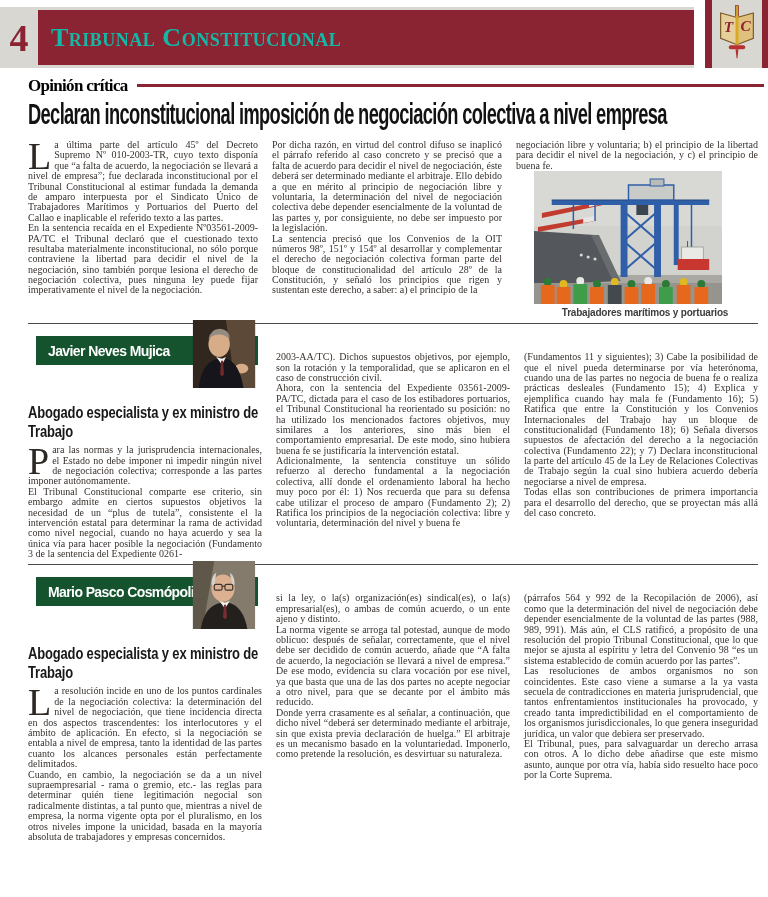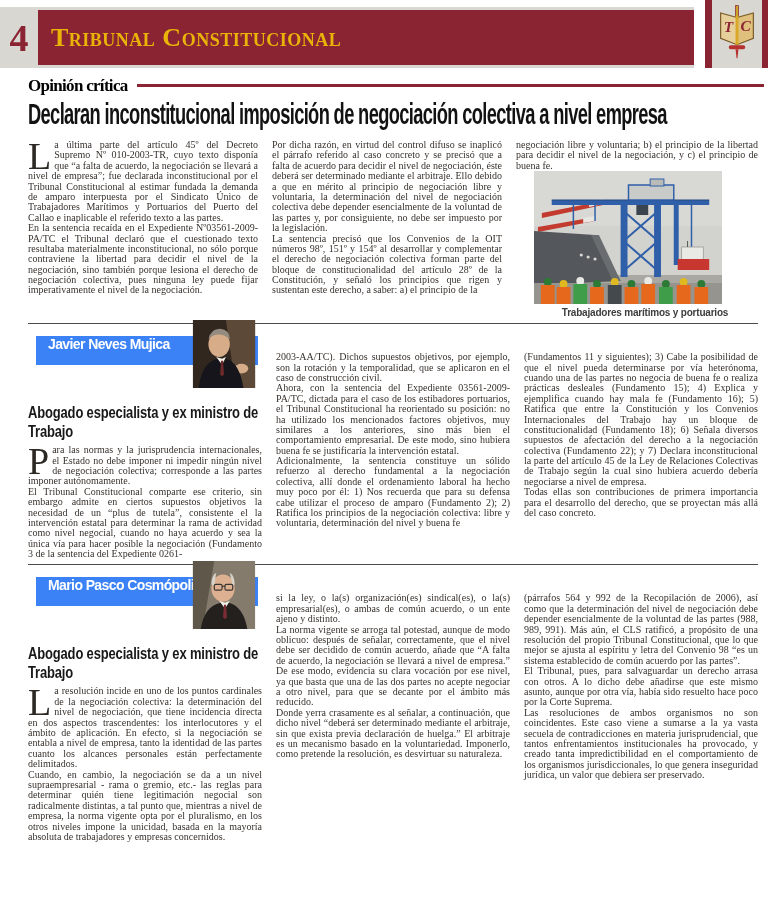--- a/index.html
+++ b/index.html
@@ -11,21 +11,21 @@
   
   .topbar { display:flex; margin-top:7px; height:61px; }
   .topbar-left { flex:1; background:#d8d7d2; display:flex; align-items:stretch; }
   .pageno {
     width:38px; display:flex; align-items:center; justify-content:center;
     font-family:"Liberation Serif",serif; font-weight:bold; font-size:38px; color:#8a2433;
   }
   .banner { flex:1; background:#8a2433; margin:3px 0; display:flex; align-items:center; padding-left:13px; }
   .masthead {
     font-family:"Liberation Serif",serif; font-variant:small-caps; font-weight:bold;
-    font-size:26px; color:#eab308; letter-spacing:.5px; white-space:nowrap;
+    font-size:26px; color:#14b8a6; letter-spacing:.5px; white-space:nowrap;
   }
   .topbar-gap { width:11px; background:#fff; }
   .logo-panel {
     width:63px; height:68px; margin-top:-7px; background:#d8d7d2;
     border-left:7px solid #8a2433; border-right:6px solid #8a2433;
     display:flex; align-items:center; justify-content:center;
   }
   
   .kicker-row { display:flex; align-items:center; margin:8px 4px 0 28px; height:19px; }
   .kicker {
@@ -55,22 +55,22 @@
     margin-top:3px; text-align:center; font-family:"Liberation Sans",sans-serif;
     font-weight:bold; font-size:10px; color:#3d3d3d; letter-spacing:-0.2px;
   }
   
   .section-divider { border:0; border-top:1px solid #4a4a4a; margin:5px 10px 0 28px; }
   
   .author { margin-top:10px; }
   .author .colx { padding-top:18px; }
   .author-head { position:relative; height:45px; }
   .name-bar {
-    position:absolute; left:8px; right:4px; top:2px; height:29px; background:#3b82f6;
-    display:flex; padding-left:12px;
+    position:absolute; left:8px; right:4px; top:2px; height:29px; background:#14532d;
+    display:flex; align-items:center; padding-left:12px;
   }
   .name-bar span {
     font-family:"Liberation Sans",sans-serif; font-weight:bold; font-size:14px;
     letter-spacing:-0.6px; color:#fff; white-space:nowrap;
   }
   .portrait { position:absolute; top:-14px; right:6px; width:64px; height:68px; z-index:2; }
   .portrait svg { display:block; width:64px; height:68px; }
   .role {
     margin-top:24px; width:127%; transform:scale(0.787,1); transform-origin:0 0;
     font-family:"Liberation Sans",sans-serif; font-weight:bold; font-size:16.5px;
@@ -264,18 +264,18 @@
       <p class="body"><span class="dropcap">L</span><span>a resolución incide en uno de los puntos cardinales de la negociación colectiva: la determinación del nivel de negociación, que tiene incidencia directa en dos aspectos trascendentes: los interlocutores y el ámbito de aplicación. En efecto, si la negociación se entabla a nivel de empresa, tanto la identidad de las partes cuanto los alcances personales están perfectamente delimitados.</span></p>
       <p class="body">Cuando, en cambio, la negociación se da a un nivel supraempresarial - rama o gremio, etc.- las reglas para determinar quién tiene legitimación negocial son radicalmente distintas, a tal punto que, mientras a nivel de empresa, la norma vigente opta por el pluralismo, en los otros niveles impone la unicidad, basada en la mayoría absoluta de trabajadores y empresas concernidos.</p>
     </div>
     <div class="col colx">
       <p class="body">si la ley, o la(s) organización(es) sindical(es), o la(s) empresarial(es), o ambas de común acuerdo, o un ente ajeno y distinto.</p>
       <p class="body">La norma vigente se arroga tal potestad, aunque de modo oblicuo: después de señalar, correctamente, que el nivel debe ser decidido de común acuerdo, añade que “A falta de acuerdo, la negociación se llevará a nivel de empresa.”  De ese modo, evidencia su clara vocación por ese nivel, ya que basta que una de las dos partes no acepte negociar a otro nivel, para que se decante por el ámbito más reducido.</p>
       <p class="body">Donde yerra crasamente es al señalar, a continuación, que dicho nivel “deberá ser determinado mediante el arbitraje, sin que exista previa declaración de huelga.” El arbitraje es un mecanismo basado en la voluntariedad. Imponerlo, como pretende la resolución, es desvirtuar su naturaleza.</p>
     </div>
     <div class="col colx">
       <p class="body">(párrafos 564 y 992 de la Recopilación de 2006), así como que la determinación del nivel de negociación debe depender esencialmente de la voluntad de las partes (988, 989, 991). Más aún, el CLS ratificó, a propósito de una resolución del propio Tribunal Constitucional, que lo que mejor se ajusta al espíritu y letra del Convenio 98 “es un sistema establecido de común acuerdo por las partes”.</p>
+      <p class="body">Las resoluciones de ambos organismos no son coincidentes. Este caso viene a sumarse a la ya vasta secuela de contradicciones en materia jurisprudencial, que tantos enfrentamientos institucionales ha provocado, y creado tanta impredictibilidad en el comportamiento de los organismos jurisdiccionales, lo que genera inseguridad jurídica, un valor que debiera ser preservado.</p>
       <p class="body">El Tribunal, pues, para salvaguardar un derecho arrasa con otros. A lo dicho debe añadirse que este mismo asunto, aunque por otra vía, había sido resuelto hace poco por la Corte Suprema.</p>
-      <p class="body">Las resoluciones de ambos organismos no son coincidentes. Este caso viene a sumarse a la ya vasta secuela de contradicciones en materia jurisprudencial, que tantos enfrentamientos institucionales ha provocado, y creado tanta impredictibilidad en el comportamiento de los organismos jurisdiccionales, lo que genera inseguridad jurídica, un valor que debiera ser preservado.</p>
     </div>
   </section>
 
 </div>
 
 </body></html>

